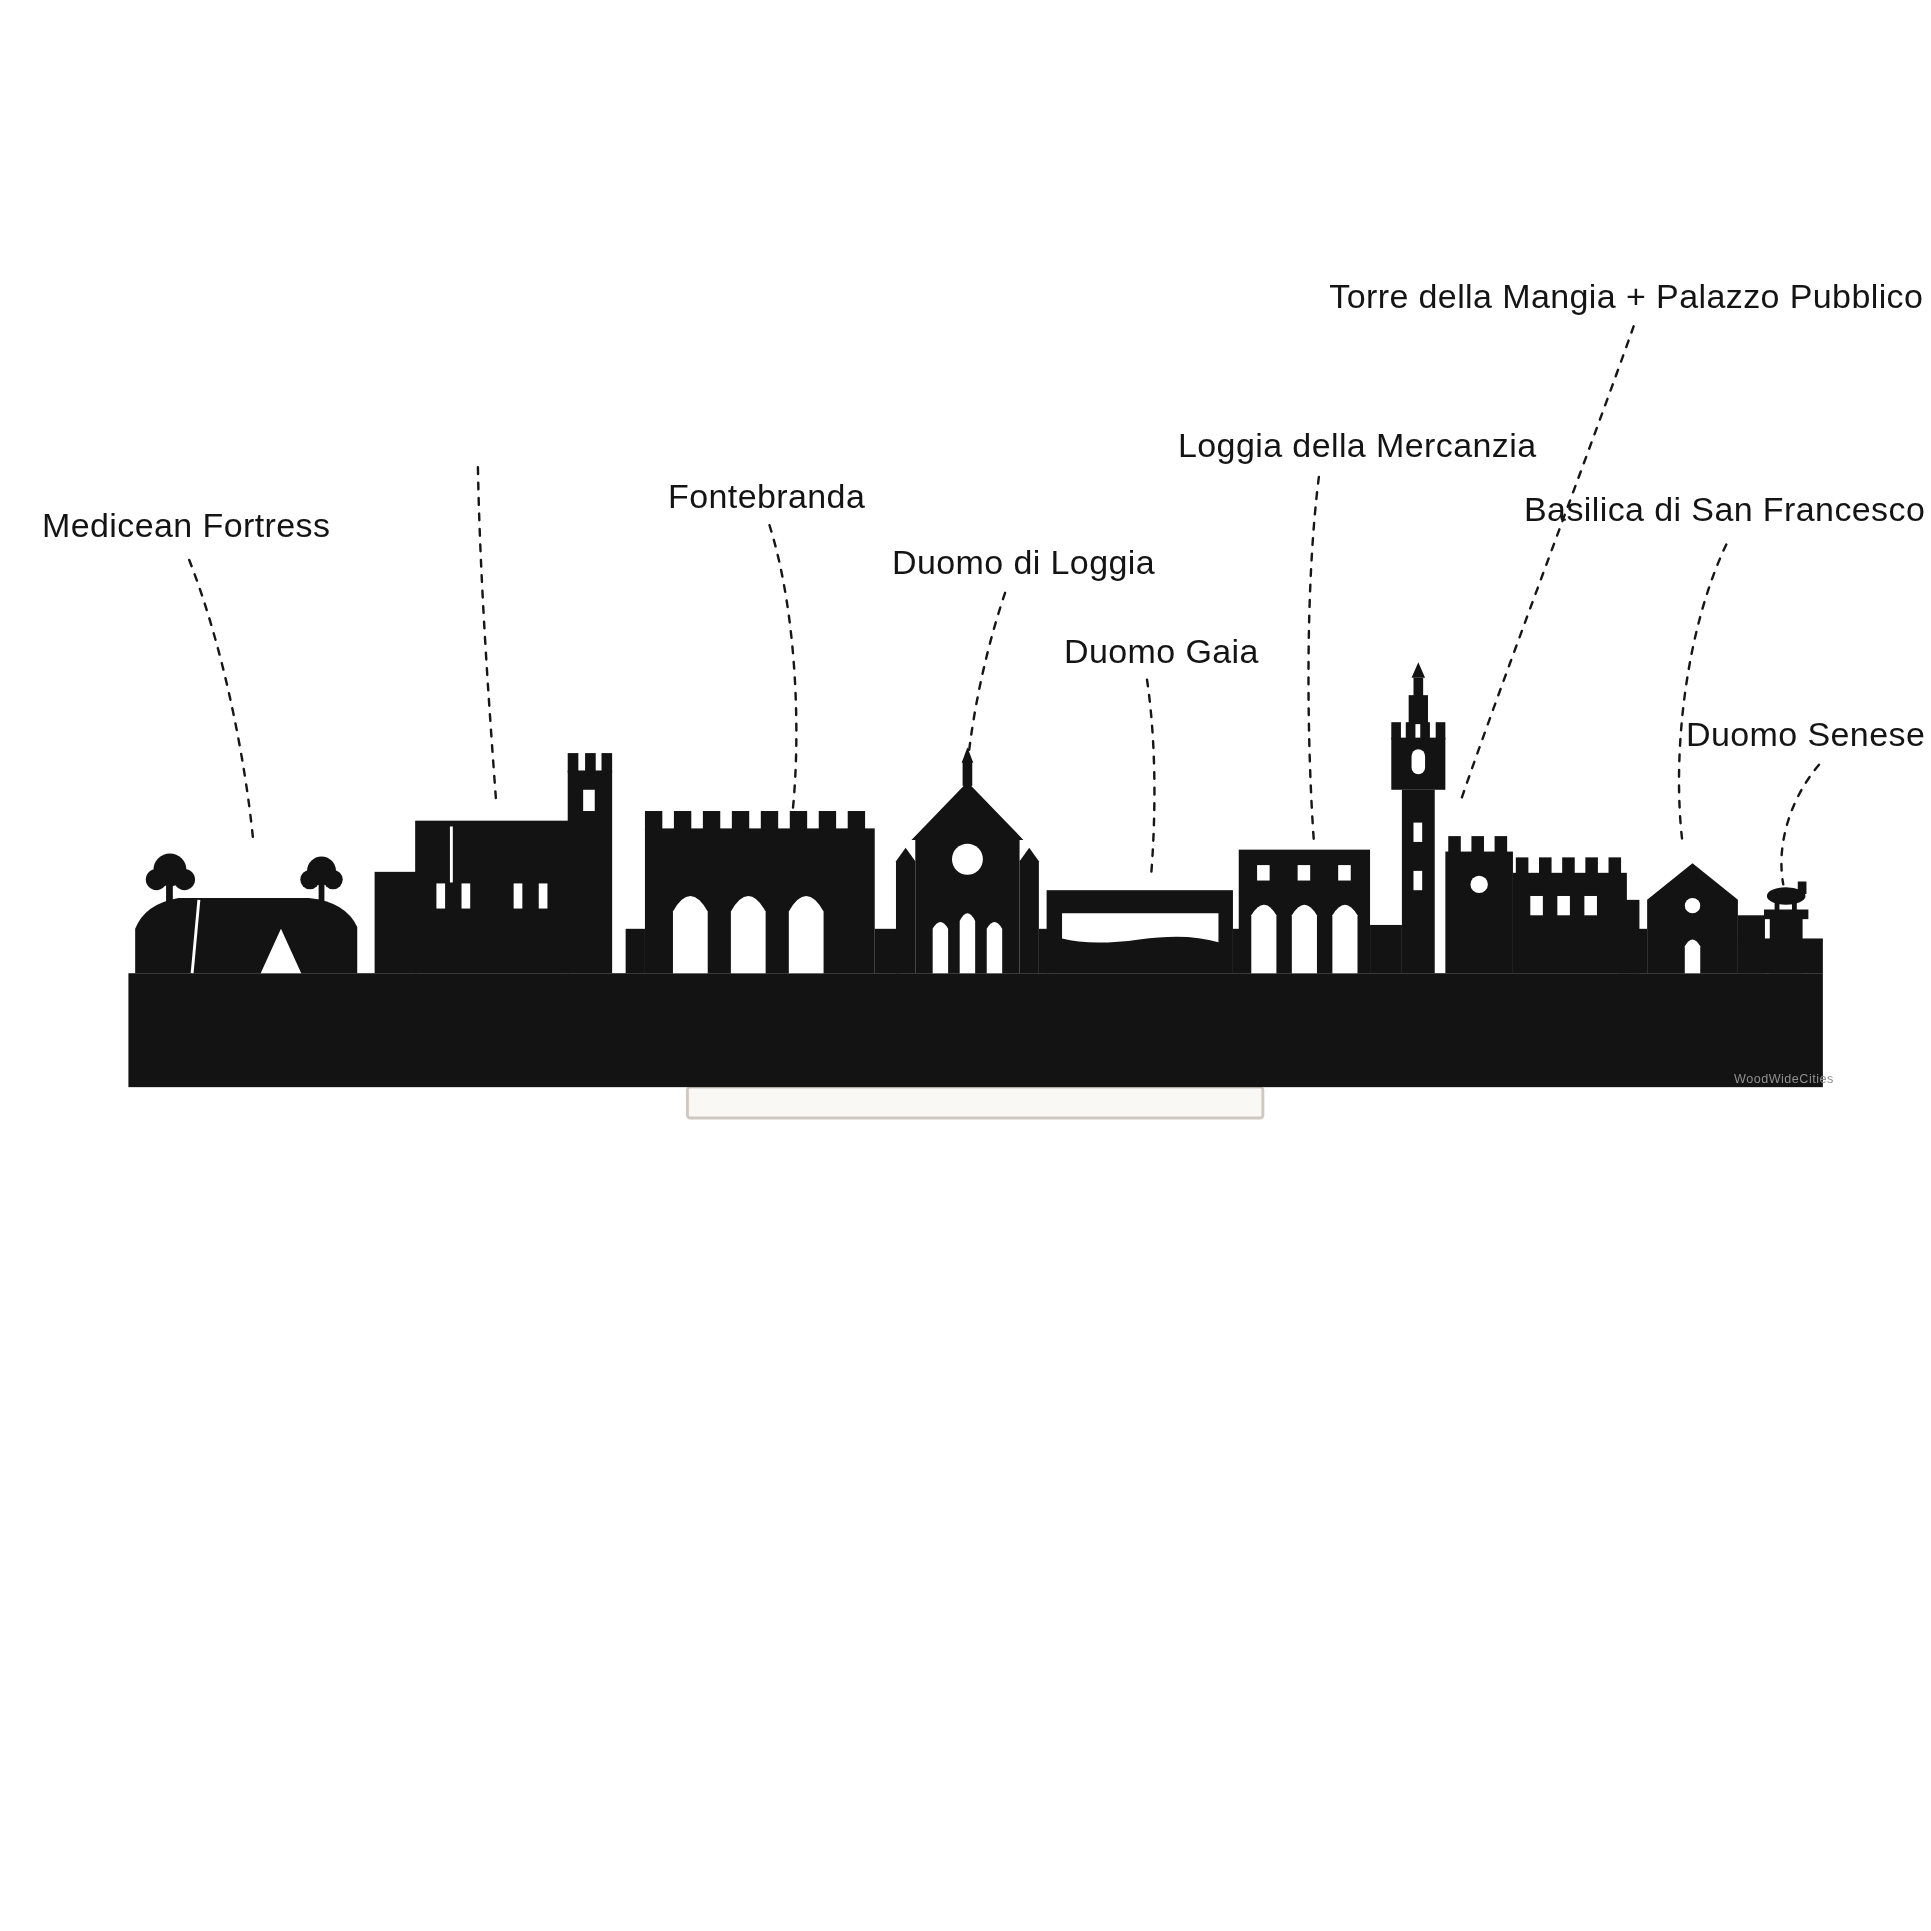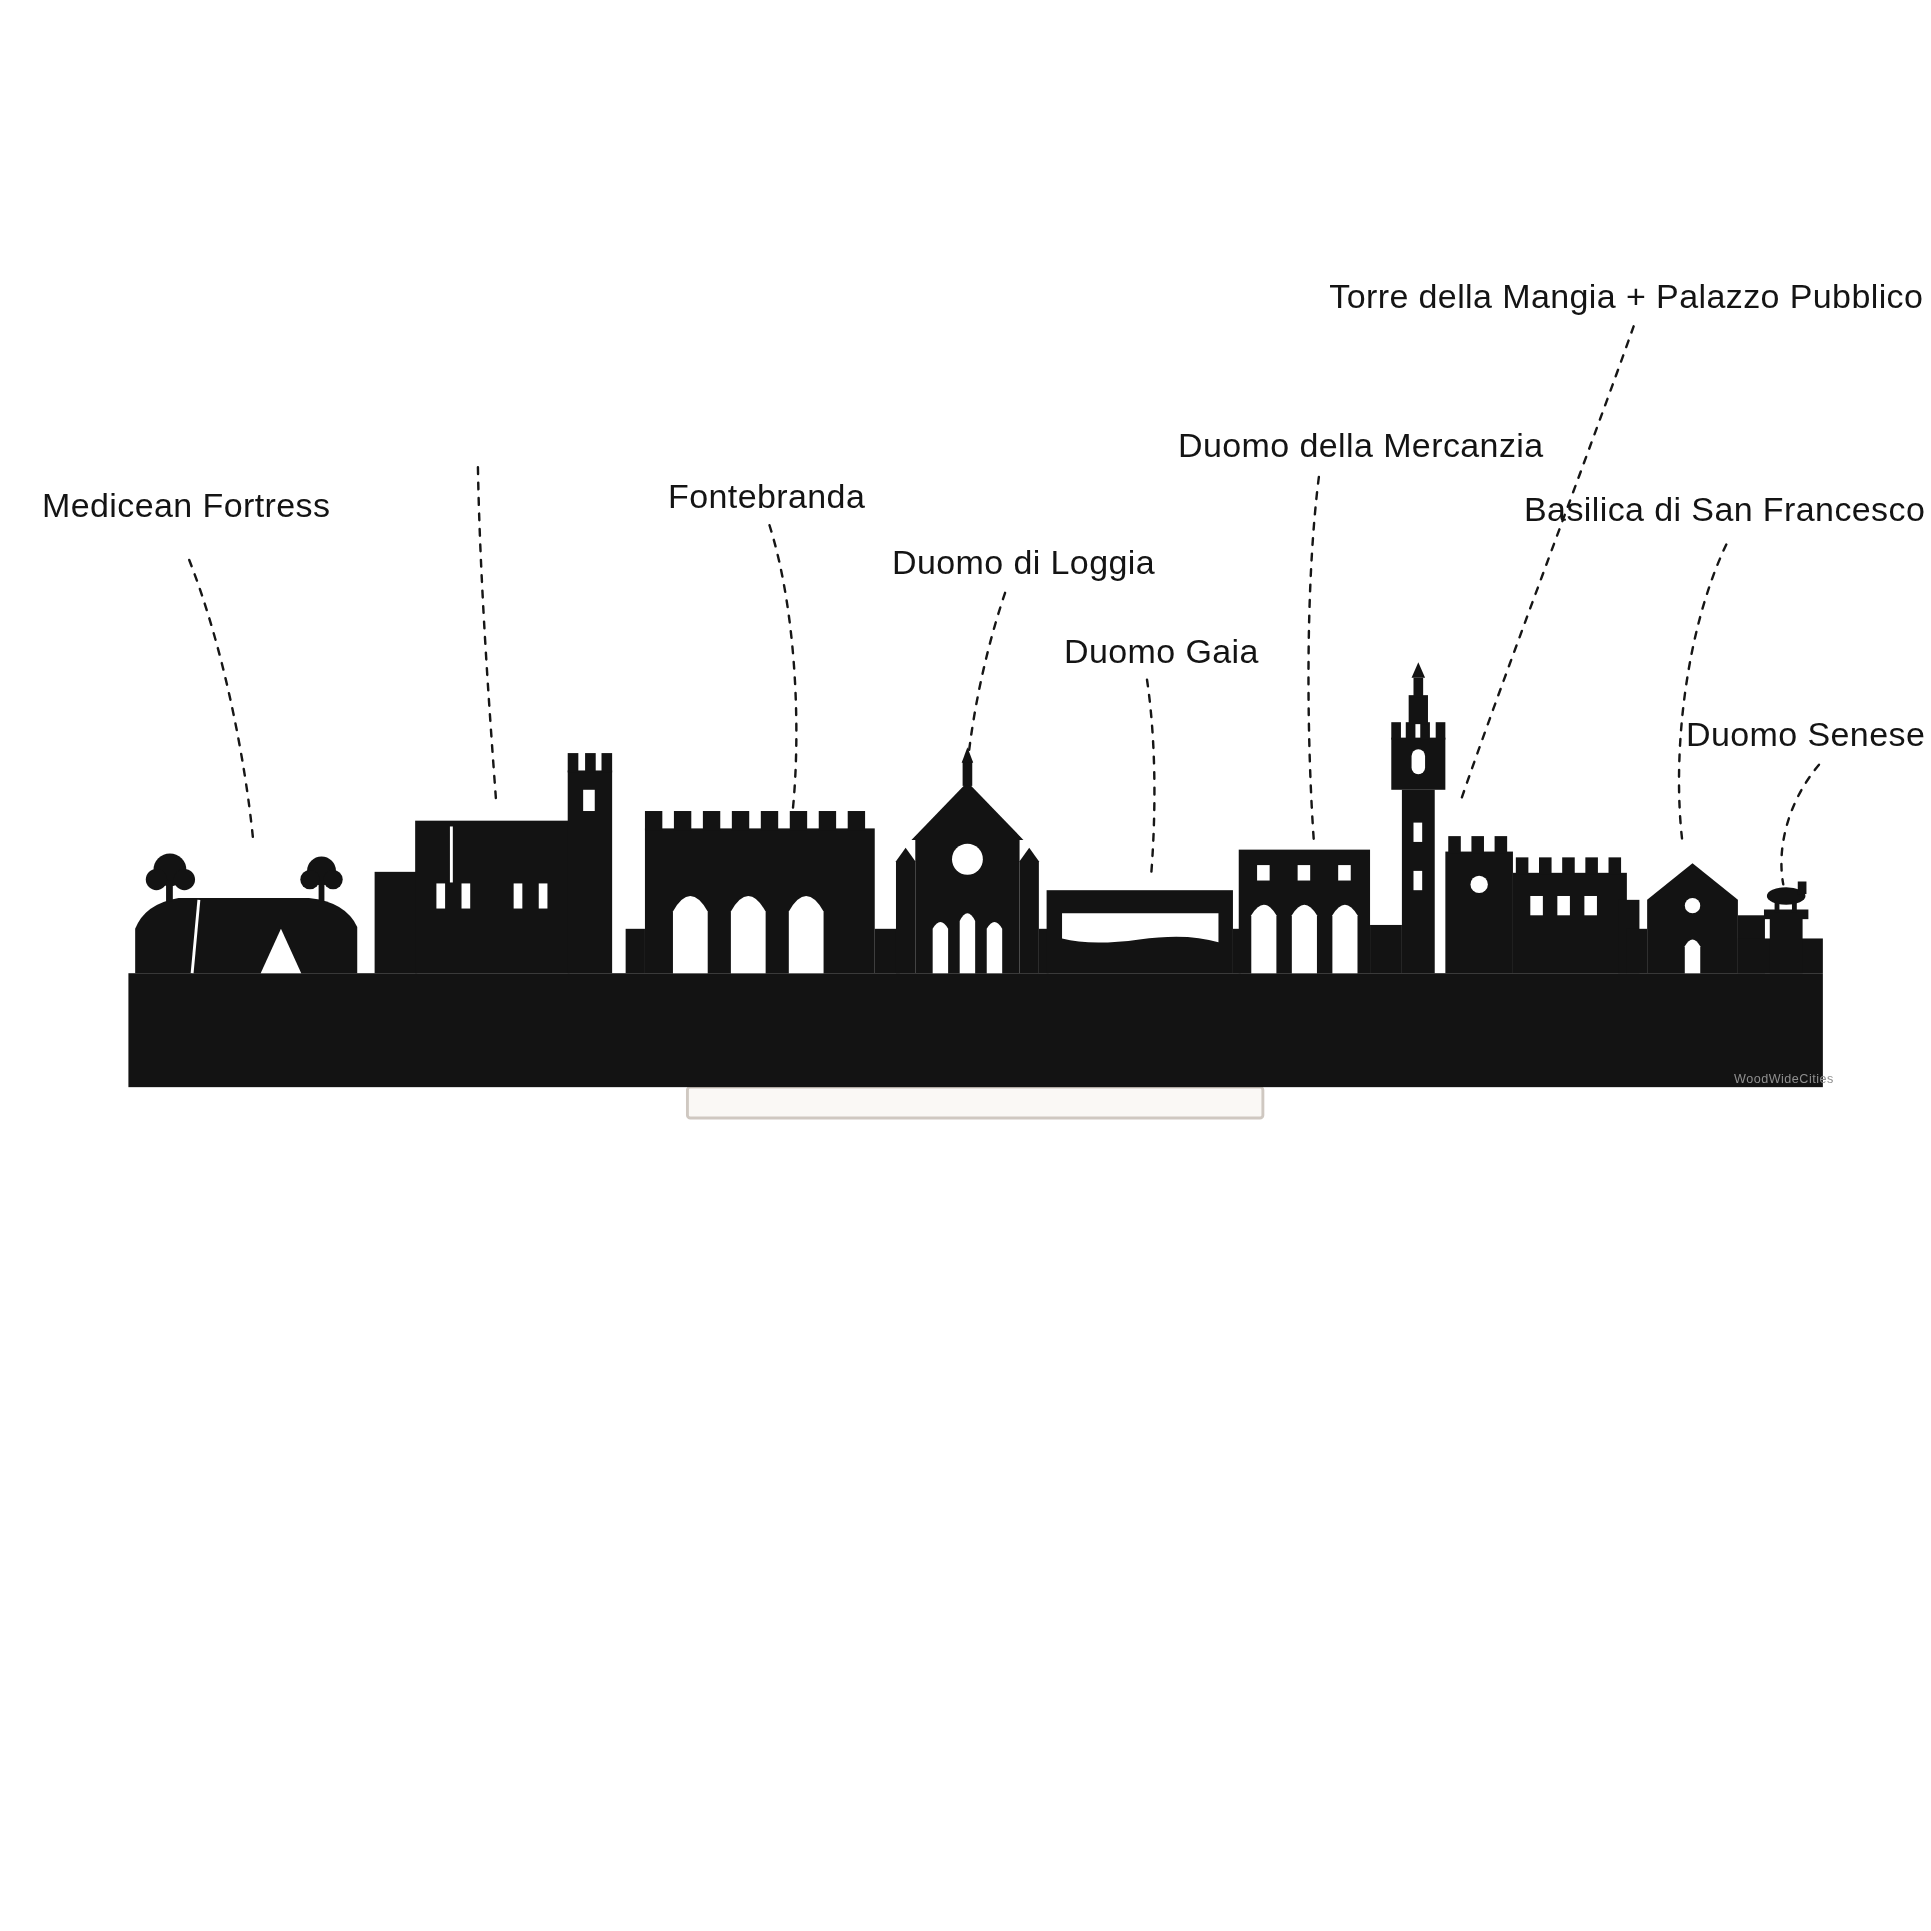--- a/index.html
+++ b/index.html
@@ -194,25 +194,25 @@
       <circle cx="1532" cy="916" r="9"></circle>
       <rect x="1585" y="928" width="13" height="20"></rect>
         <rect x="1613" y="928" width="13" height="20"></rect>
         <rect x="1641" y="928" width="13" height="20"></rect>
 
       <circle cx="1753" cy="938" r="8"></circle>
       <path d="M1745,1008 L1745,980 Q1753,966 1761,980 L1761,1008 Z"></path>
     </g>
   </svg>
 
-  <div class="landmark-label" style="left:42px;top:486px">Medicean Fortress</div>
+  <div class="landmark-label" style="left:42px;top:506px">Medicean Fortress</div>
   <div class="landmark-label" style="left:668px;top:477px">Fontebranda</div>
   <div class="landmark-label" style="left:892px;top:543px">Duomo di Loggia</div>
   <div class="landmark-label" style="left:1064px;top:632px">Duomo Gaia</div>
-  <div class="landmark-label" style="left:1178px;top:426px">Duomo della Mercanzia</div>
+  <div class="landmark-label" style="left:1178px;top:426px">Loggia della Mercanzia</div>
   <div class="landmark-label" style="right:5.8px;top:490px">Basilica di San Francesco</div>
   <div class="landmark-label" style="right:7.7px;top:277px">Torre della Mangia + Palazzo Pubblico</div>
   <div class="landmark-label" style="right:5.8px;top:715px">Duomo Senese</div>
 
 
   <div class="watermark">WoodWideCities</div>
 
 </div>
 
 

